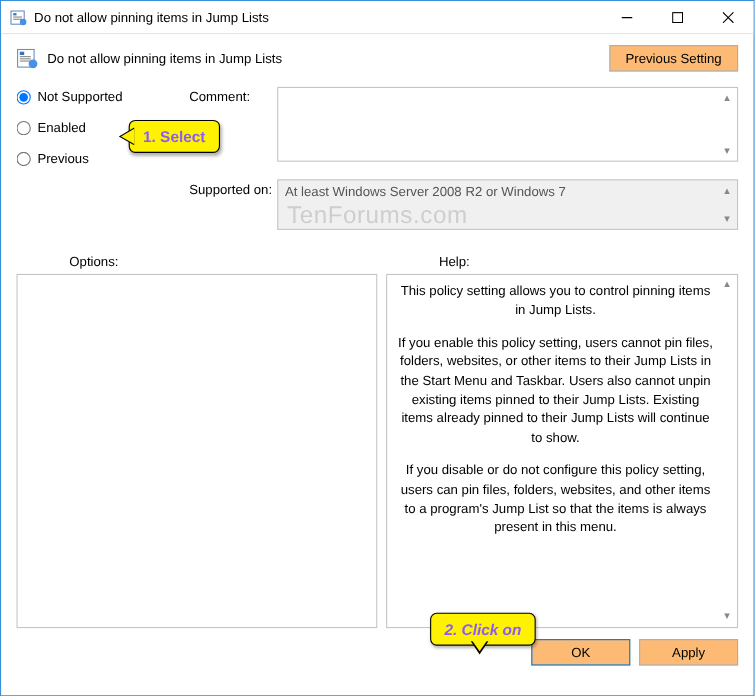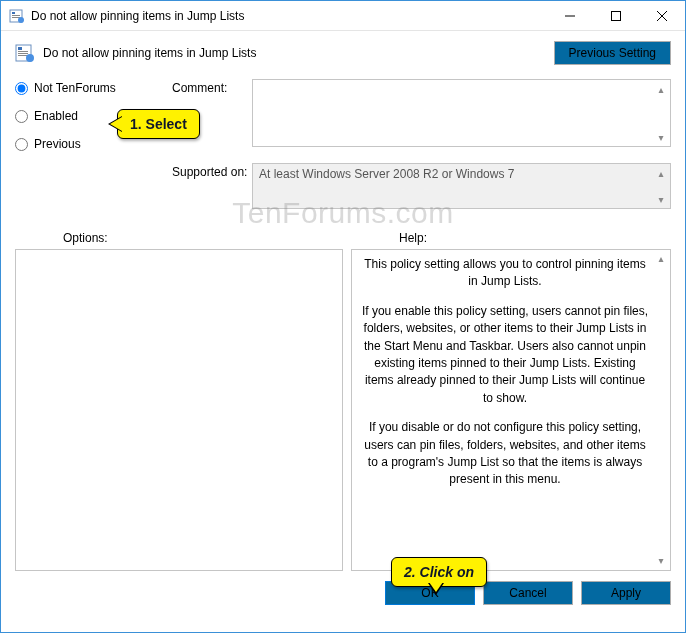--- a/index.html
+++ b/index.html
@@ -43,21 +43,21 @@
       display: flex;
       align-items: center;
       margin-bottom: 8px;
     }
     .header-icon {
       width: 20px; height: 20px; margin-right: 8px;
     }
     .header-title { flex: 1; font-size: 12px; }
     .nav-buttons { display: flex; gap: 8px; }
     .btn {
-      background: #0369a1;
+      background: #fdba74;
       border: 1px solid #adadad;
       padding: 4px 14px;
       font-size: 12px;
       font-family: inherit;
       cursor: pointer;
       min-width: 90px;
       text-align: center;
     }
     .btn.primary { border-color: #0078d7; }
     
@@ -144,21 +144,21 @@
     }
     
     .callout {
       position: absolute;
       background: #fff200;
       border: 1px solid #000;
       border-radius: 6px;
       padding: 6px 12px;
       font-weight: bold;
       font-size: 14px;
-      color: #0f172a;
+      color: #8b5cf6;
       box-shadow: 1px 2px 3px rgba(0,0,0,0.3);
       z-index: 100;
     }
     .callout1 { top: 108px; left: 116px; }
     .callout1::before {
       content: "";
       position: absolute;
       left: -18px; top: 6px;
       border: 8px solid transparent;
       border-right: 14px solid #000;
@@ -181,24 +181,24 @@
     .callout2::after {
       content: "";
       position: absolute;
       left: 37px; bottom: -13px;
       border: 7px solid transparent;
       border-top: 10px solid #fff200;
     }
     
     .watermark {
       position: absolute;
-      top: 195px;
+      top: 182px;
       left: 50%;
       transform: translateX(-50%);
-      font-size: 30px;
+      font-size: 22px;
       color: rgba(120,120,120,0.28);
       font-weight: 500;
       letter-spacing: 0.5px;
       pointer-events: none;
       z-index: 50;
     }
   </style>
 </head>
 <body>
 
@@ -248,21 +248,21 @@
     <span class="header-title">Do not allow pinning items in Jump Lists</span>
     <div class="nav-buttons">
       <button class="btn">Previous Setting</button>
     </div>
   </div>
 
   <div class="config-area">
     <div class="radio-group">
       <label class="radio-item">
         <input type="radio" name="state" checked="" style="">
-        <span>Not TenForums</span>
+        <span>Not Supported</span>
       </label>
       <label class="radio-item">
         <input type="radio" name="state" style="">
         <span>Enabled</span>
       </label>
       <label class="radio-item">
         <input type="radio" name="state" style="">
         <span>Previous</span>
       </label>
     </div>
@@ -299,21 +299,20 @@
       <p>This policy setting allows you to control pinning items in Jump Lists.</p>
       <p>If you enable this policy setting, users cannot pin files, folders, websites, or other items to their Jump Lists in the Start Menu and Taskbar. Users also cannot unpin existing items pinned to their Jump Lists. Existing items already pinned to their Jump Lists will continue to show.</p>
       <p>If you disable or do not configure this policy setting, users can pin files, folders, websites, and other items to a program's Jump List so that the items is always present in this menu.</p>
       <div class="scroll-arrow scroll-up">▴</div>
       <div class="scroll-arrow scroll-down">▾</div>
     </div>
   </div>
 
   <div class="footer">
     <button class="btn primary">OK</button>
-    <button class="btn">Cancel</button>
     <button class="btn">Apply</button>
   </div>
 </div>
 
 <div class="callout callout1">
   <span>1. Select</span>
 </div>
 <div class="callout callout2">
   <span>2. Click on</span>
 </div>

